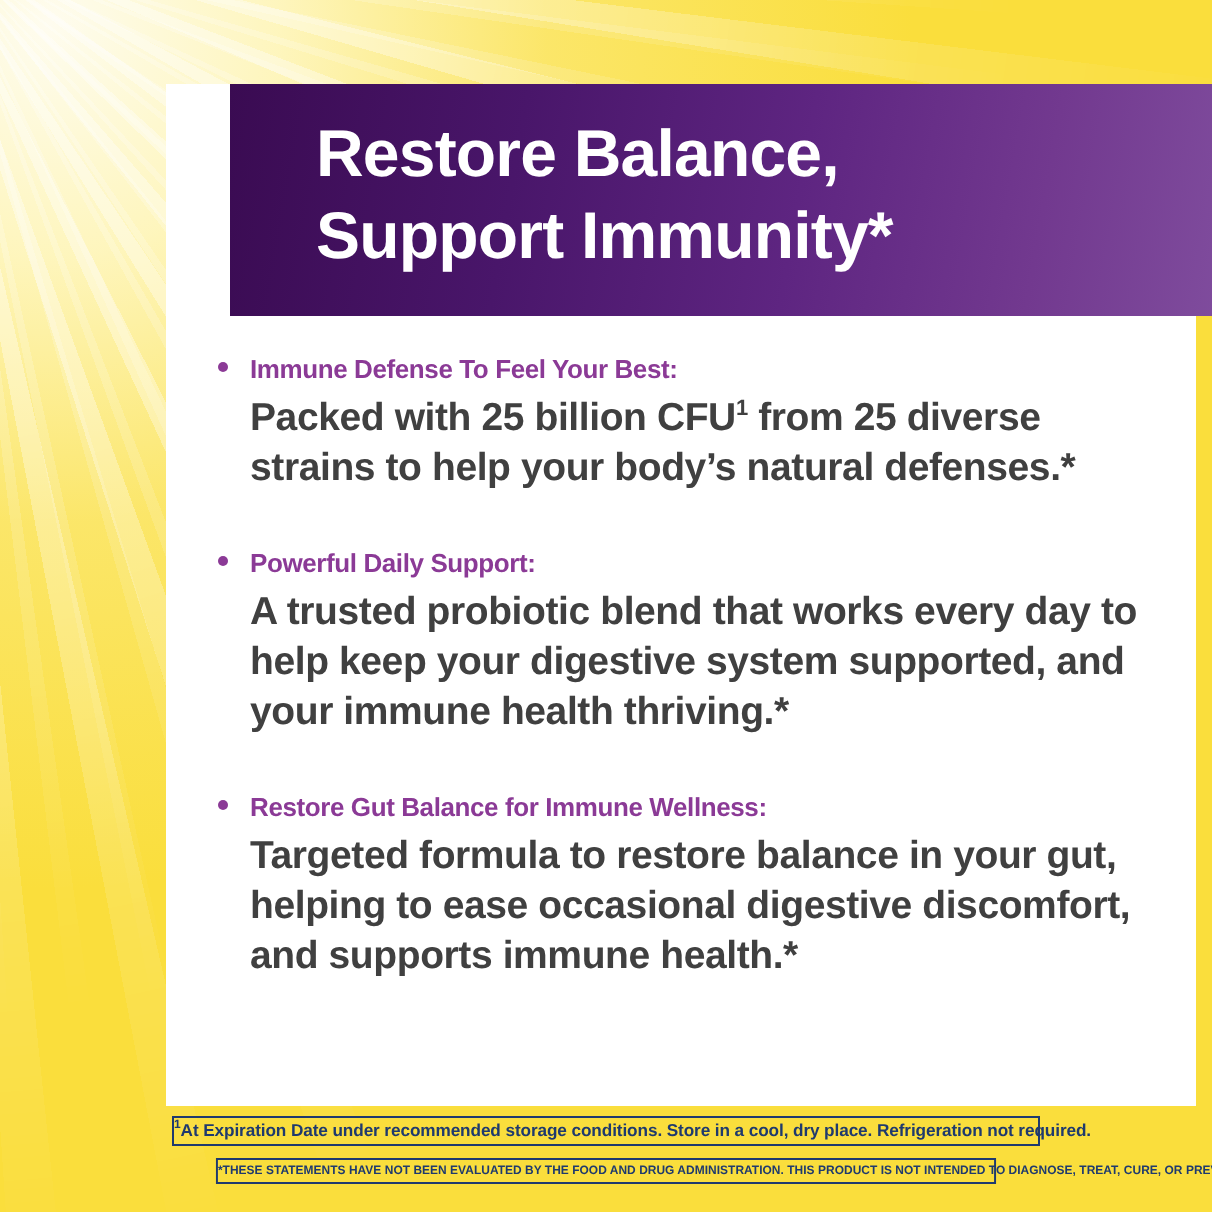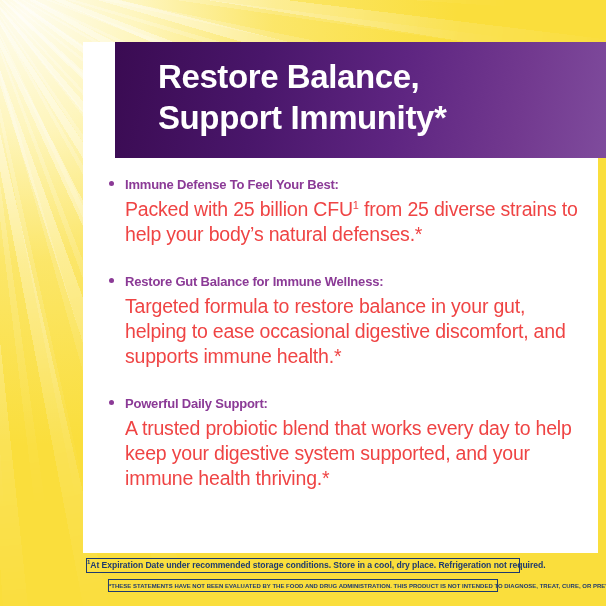--- a/index.html
+++ b/index.html
@@ -120,23 +120,23 @@
     background: #8B3A96;
   }
   .bullet-head {
     color: #8B3A96;
     font-size: 13px;
     font-weight: bold;
     line-height: 25px;
     letter-spacing: -0.2px;
   }
   .bullet-body {
-    color: #ef4444;
+    color: #404040;
     font-size: 19.5px;
-    font-weight: normal;
+    font-weight: bold;
     line-height: 25px;
     letter-spacing: -0.2px;
   }
   .bullet-body sup {
     font-size: 11px;
     vertical-align: super;
     line-height: 0;
   }
 
   
@@ -196,30 +196,30 @@
     <div id="bullets">
 
       <div class="bullet-block">
         <span class="bullet-dot"></span>
         <div class="bullet-head">Immune Defense To Feel Your Best:</div>
         <div class="bullet-body"><span>Packed with 25 billion CFU</span><sup>1</sup><span> from 25 diverse strains to help your body’s natural defenses.*</span></div>
       </div>
 
       <div class="bullet-block">
         <span class="bullet-dot"></span>
+        <div class="bullet-head">Powerful Daily Support:</div>
+        <div class="bullet-body">A trusted probiotic blend that works every day to help keep your digestive system supported, and your immune health thriving.*</div>
+      </div>
+
+      <div class="bullet-block">
+        <span class="bullet-dot"></span>
         <div class="bullet-head">Restore Gut Balance for Immune Wellness:</div>
         <div class="bullet-body">Targeted formula to restore balance in your gut, helping to ease occasional digestive discomfort, and supports immune health.*</div>
       </div>
 
-      <div class="bullet-block">
-        <span class="bullet-dot"></span>
-        <div class="bullet-head">Powerful Daily Support:</div>
-        <div class="bullet-body">A trusted probiotic blend that works every day to help keep your digestive system supported, and your immune health thriving.*</div>
-      </div>
-
     </div>
   </div>
 
   <div class="footnote" id="footnote-1"><sup>1</sup><span>At Expiration Date under recommended storage conditions. Store in a cool, dry place. Refrigeration not required.</span></div>
 
   <div class="footnote" id="footnote-2">*THESE STATEMENTS HAVE NOT BEEN EVALUATED BY THE FOOD AND DRUG ADMINISTRATION. THIS PRODUCT IS NOT INTENDED TO DIAGNOSE, TREAT, CURE, OR PREVENT ANY DISEASE.</div>
 
 </div>
 
 </body></html>

